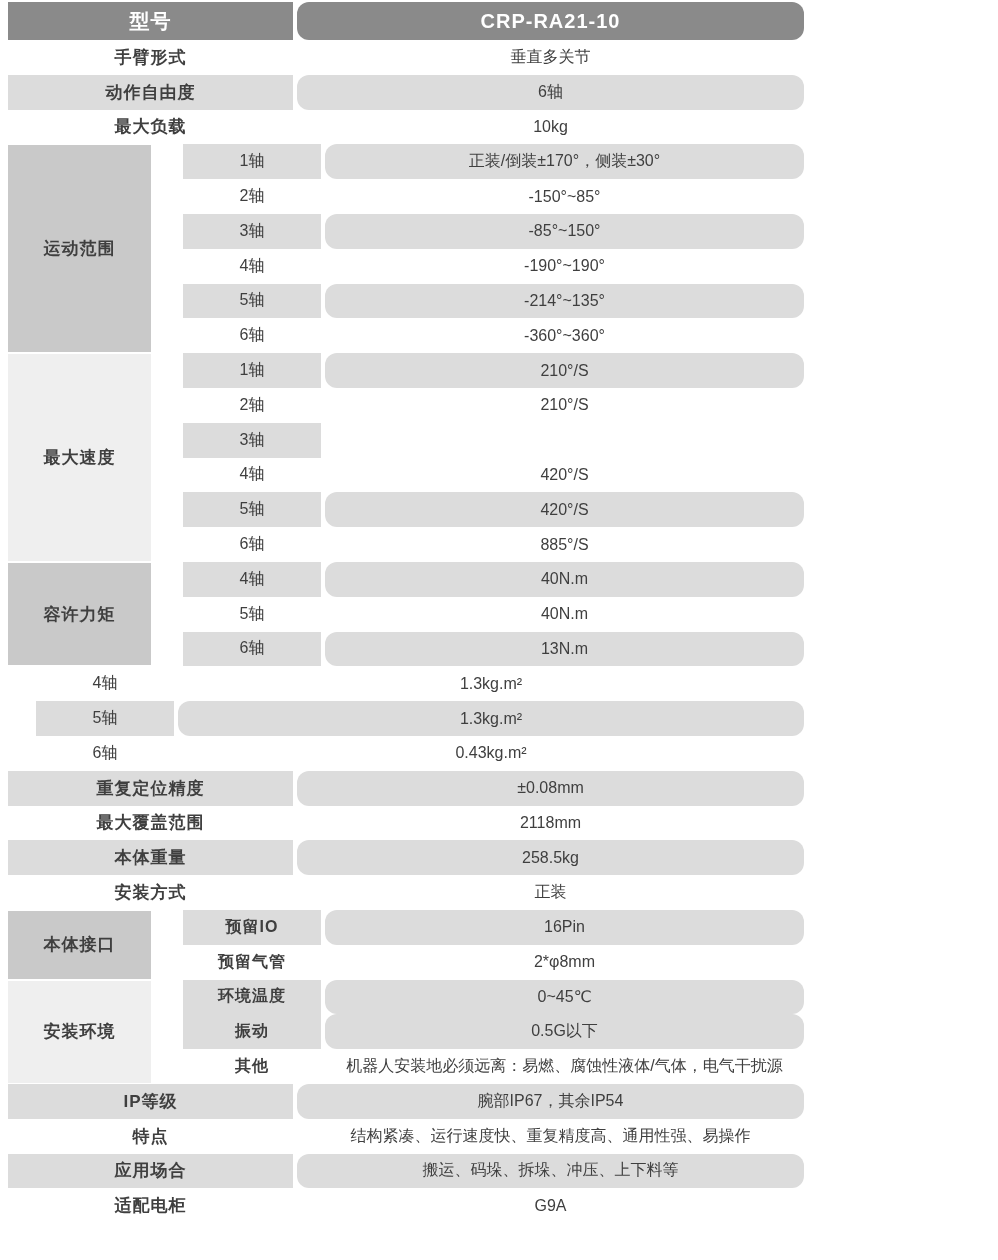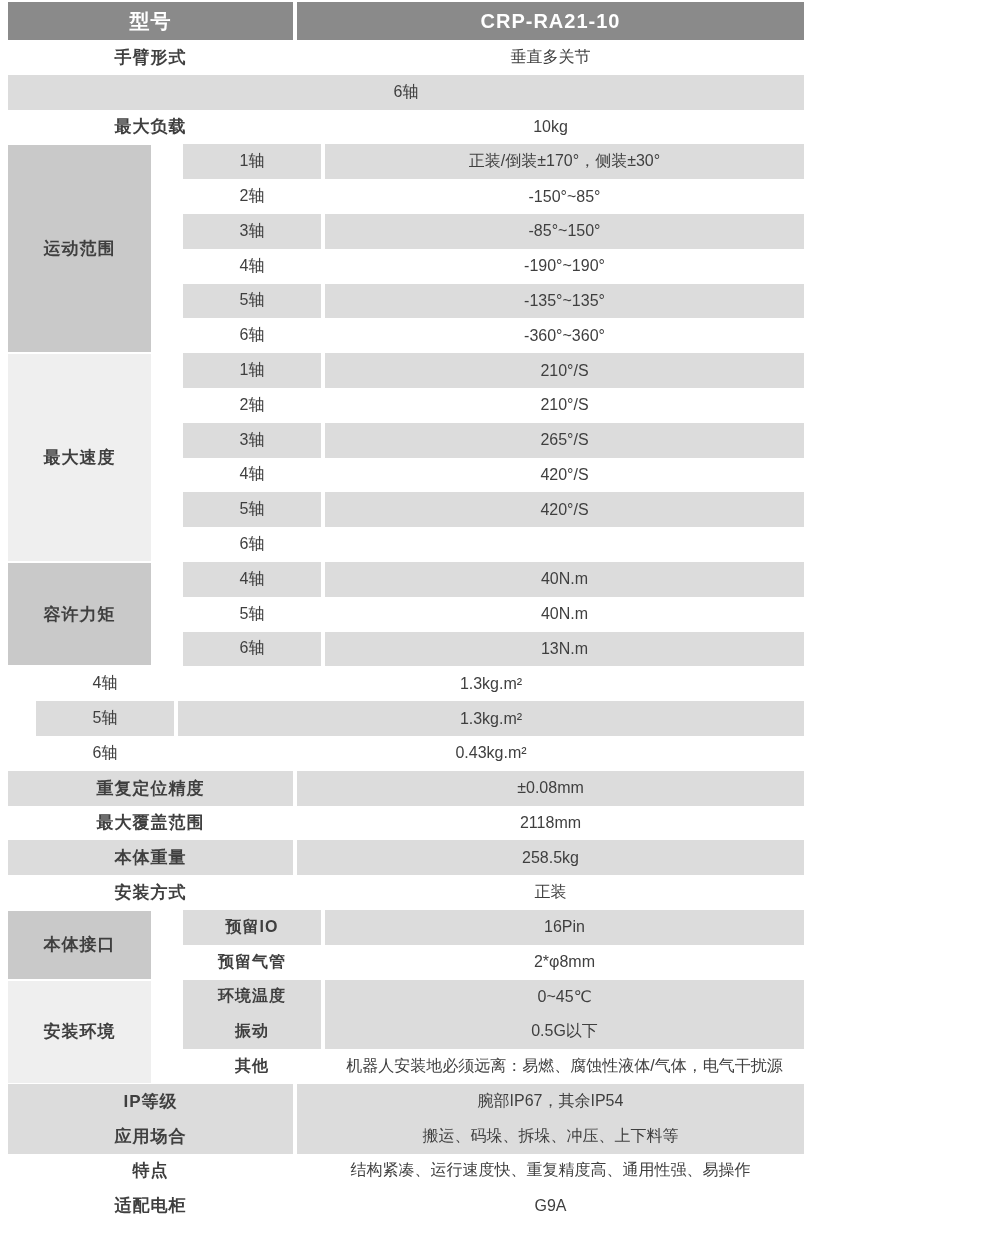--- a/index.html
+++ b/index.html
@@ -8,21 +8,21 @@
   }
   *{box-sizing:border-box;margin:0;padding:0;}
   html,body{width:998px;height:1260px;background:var(--page-bg);
     font-family:"Liberation Sans","DejaVu Sans",sans-serif;color:var(--text);}
   .canvas{position:relative;width:998px;height:1260px;overflow:hidden;}
   .table{position:absolute;left:8px;top:2px;width:796px;}
   .row{display:flex;height:34.8px;}
   .row.header{height:38px;}
   .lbl{width:285px;min-width:285px;margin-right:4px;display:flex;align-items:center;
        justify-content:center;font-weight:bold;font-size:17px;letter-spacing:1px;}
-  .val{flex:1;display:flex;align-items:center;justify-content:center;font-size:16px;}
+  .val{flex:1;display:flex;align-items:center;justify-content:center;font-size:16px;border-radius:12px;}
   .header .lbl,.header .val{background:var(--header-bg);color:var(--header-text);
        font-size:20px;font-weight:bold;letter-spacing:1px;}
   .row.stripe .lbl,.row.stripe .val,.grow.stripe .sub,.grow.stripe .val{background:var(--stripe);}
   .section{display:flex;}
   .gcell{width:143px;min-width:143px;margin:1px 4px 1px 0;display:flex;align-items:center;
        justify-content:center;font-weight:bold;font-size:17px;letter-spacing:1px;}
   .gcell.dark{background:var(--group-dark);}
   .gcell.light{background:var(--group-light);}
   .grows{flex:1;display:flex;flex-direction:column;}
   .grow{display:flex;height:34.8px;padding-left:28px;}
@@ -39,20 +39,21 @@
     <div class="row header">
       <div class="lbl">型号</div>
       <div class="val">CRP-RA21-10</div>
     </div>
 
     <div class="row">
       <div class="lbl">手臂形式</div>
       <div class="val">垂直多关节</div>
     </div>
     <div class="row stripe">
+      <div class="lbl">动作自由度</div>
       <div class="val">6轴</div>
     </div>
     <div class="row">
       <div class="lbl">最大负载</div>
       <div class="val">10kg</div>
     </div>
 
     <div class="section">
       <div class="gcell dark">运动范围</div>
       <div class="grows">
@@ -67,21 +68,21 @@
         <div class="grow stripe">
           <div class="sub">3轴</div>
           <div class="val">-85°~150°</div>
         </div>
         <div class="grow">
           <div class="sub">4轴</div>
           <div class="val">-190°~190°</div>
         </div>
         <div class="grow stripe">
           <div class="sub">5轴</div>
-          <div class="val">-135°~135°</div>
+          <div class="val">-214°~135°</div>
         </div>
         <div class="grow">
           <div class="sub">6轴</div>
           <div class="val">-360°~360°</div>
         </div>
       </div>
     </div>
 
     <div class="section">
       <div class="gcell light">最大速度</div>
@@ -89,32 +90,32 @@
         <div class="grow stripe">
           <div class="sub">1轴</div>
           <div class="val">210°/S</div>
         </div>
         <div class="grow">
           <div class="sub">2轴</div>
           <div class="val">210°/S</div>
         </div>
         <div class="grow stripe">
           <div class="sub">3轴</div>
-          <div class="val">265°/S</div>
         </div>
         <div class="grow">
           <div class="sub">4轴</div>
           <div class="val">420°/S</div>
         </div>
         <div class="grow stripe">
           <div class="sub">5轴</div>
           <div class="val">420°/S</div>
         </div>
         <div class="grow">
           <div class="sub">6轴</div>
+          <div class="val">885°/S</div>
         </div>
       </div>
     </div>
 
     <div class="section">
       <div class="gcell dark">容许力矩</div>
       <div class="grows">
         <div class="grow stripe">
           <div class="sub">4轴</div>
           <div class="val">40N.m</div>
@@ -193,27 +194,27 @@
           <div class="sub">其他</div>
           <div class="val">机器人安装地必须远离：易燃、腐蚀性液体/气体，电气干扰源</div>
         </div>
       </div>
     </div>
 
     <div class="row stripe">
       <div class="lbl">IP等级</div>
       <div class="val">腕部IP67，其余IP54</div>
     </div>
+    <div class="row">
+      <div class="lbl">特点</div>
+      <div class="val">结构紧凑、运行速度快、重复精度高、通用性强、易操作</div>
+    </div>
     <div class="row stripe">
       <div class="lbl">应用场合</div>
       <div class="val">搬运、码垛、拆垛、冲压、上下料等</div>
     </div>
     <div class="row">
-      <div class="lbl">特点</div>
-      <div class="val">结构紧凑、运行速度快、重复精度高、通用性强、易操作</div>
-    </div>
-    <div class="row">
       <div class="lbl">适配电柜</div>
       <div class="val">G9A</div>
     </div>
 
   </div>
 </div>
 
 </body></html>

